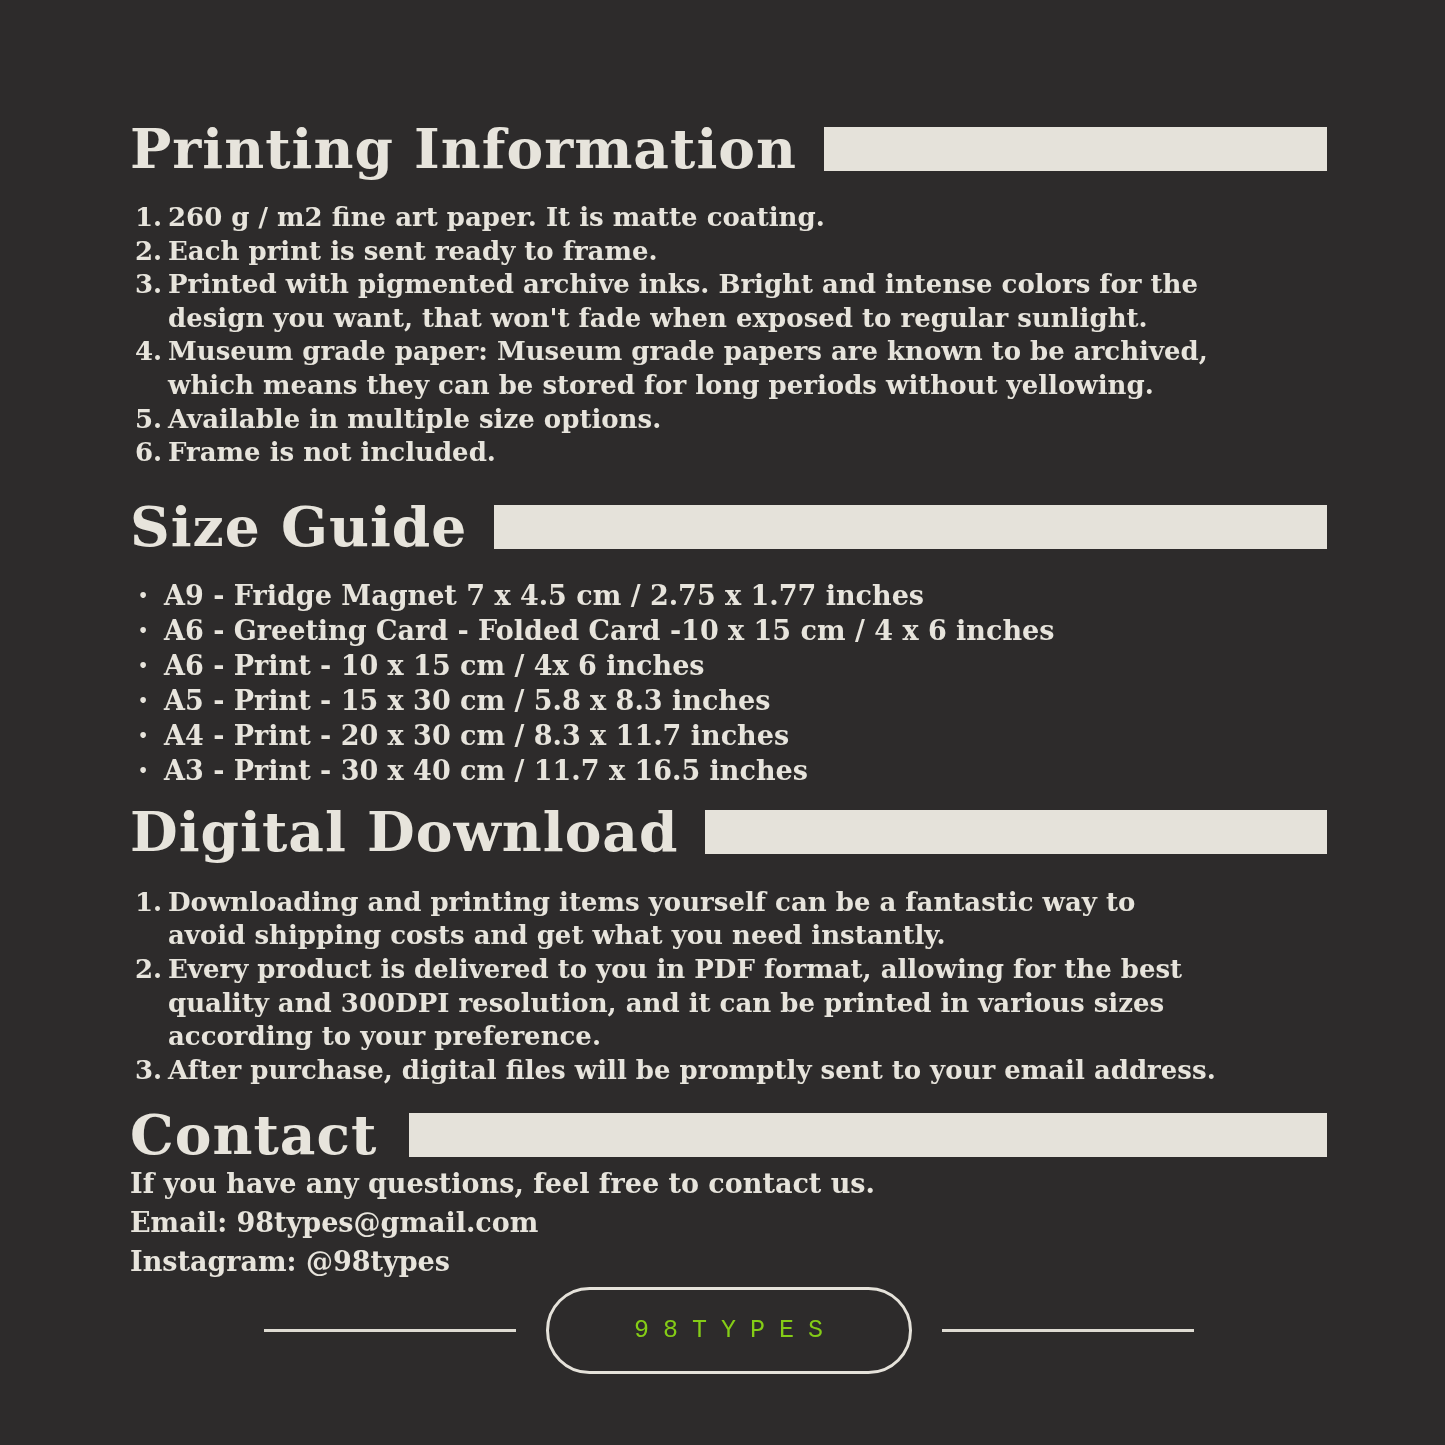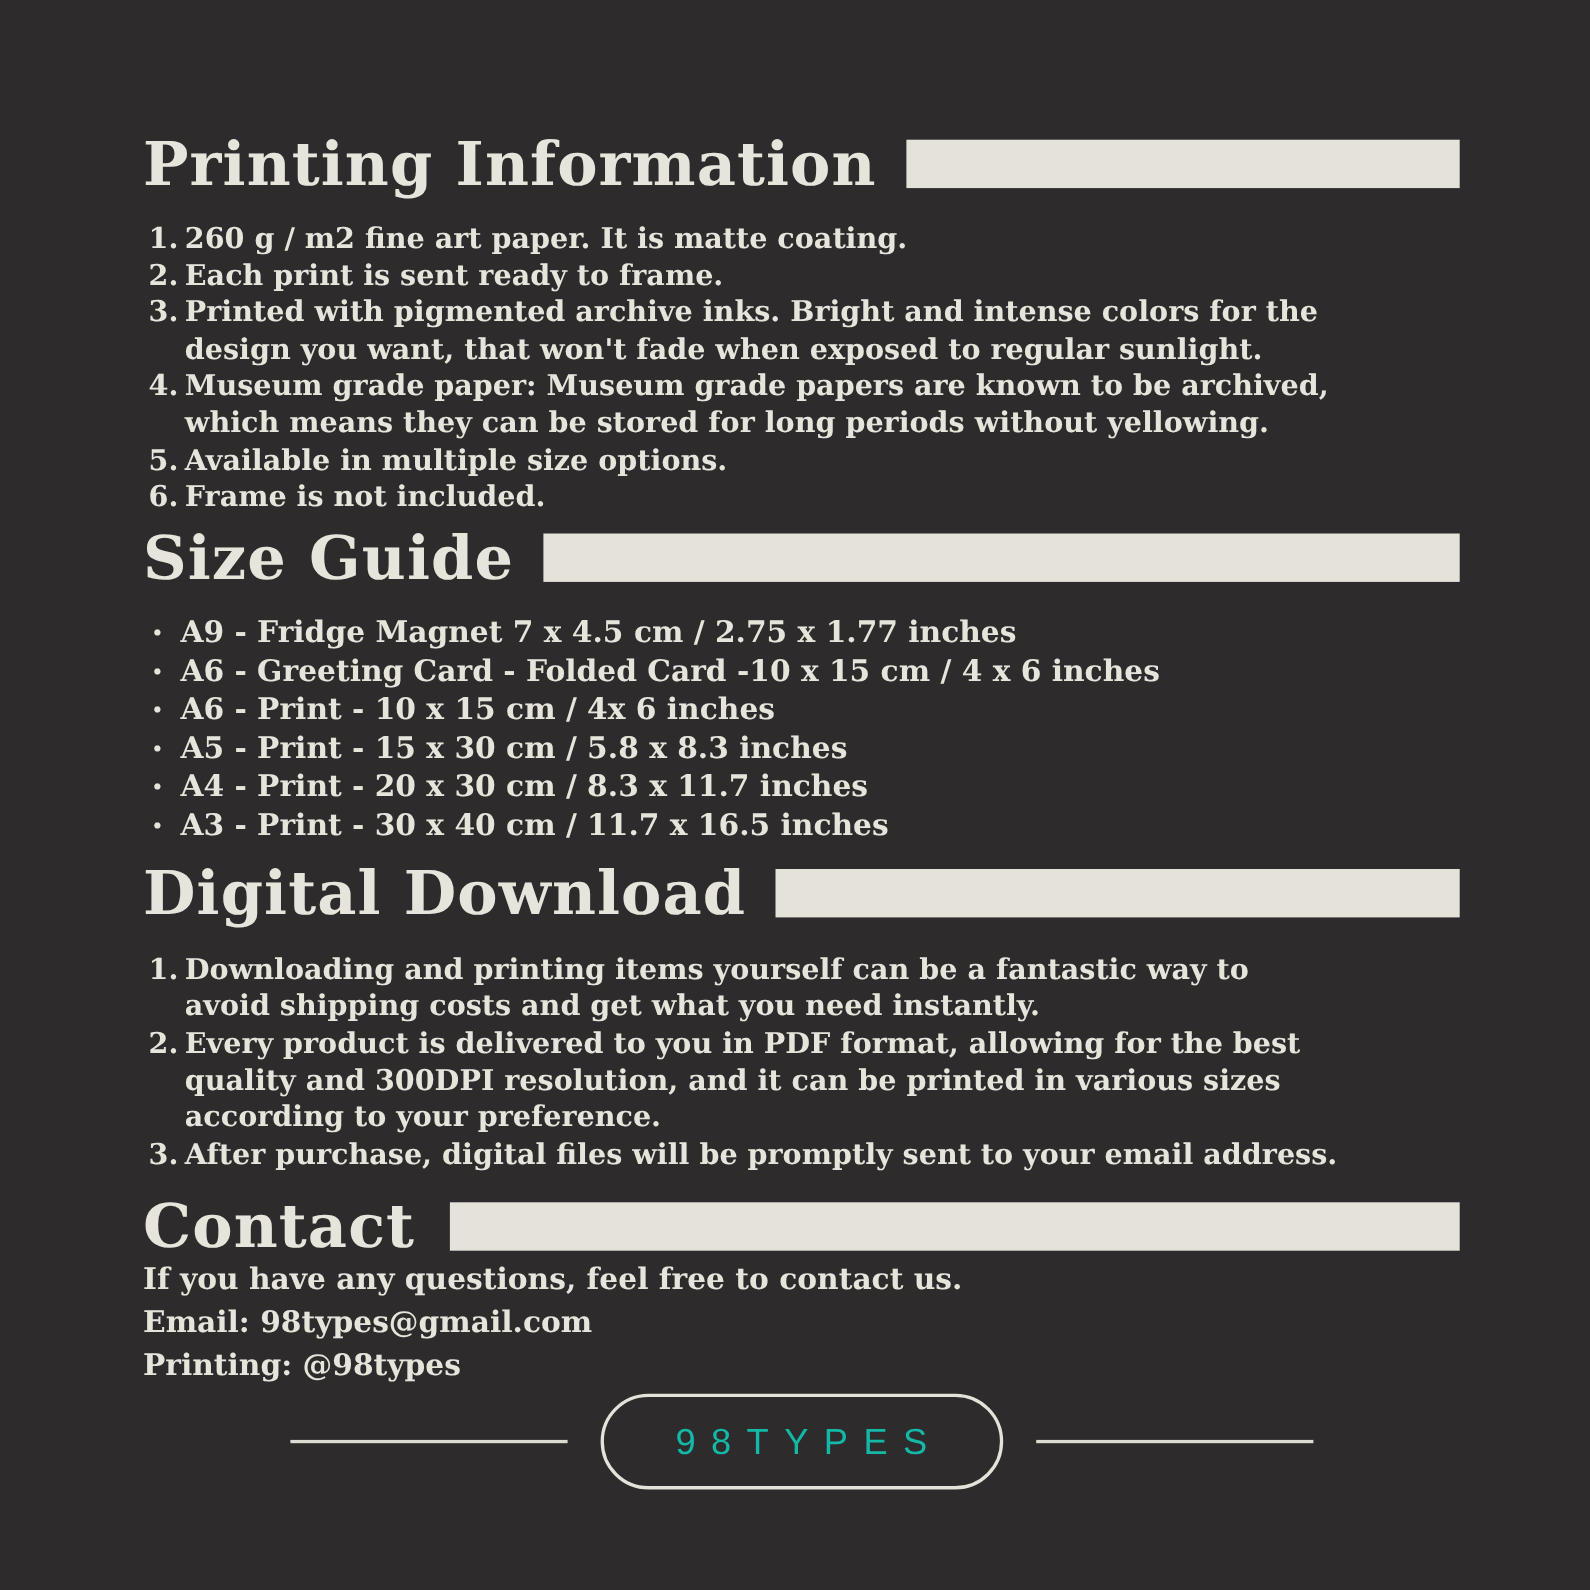--- a/index.html
+++ b/index.html
@@ -52,21 +52,21 @@
     padding-left: 26px;
     font-size: 27px;
     line-height: 35px;
   }
   .blist .marker {
     position: absolute; left: 0; top: 0;
     font-size: 16px;
     line-height: 35px;
   }
   
-  .row-size     { margin-top: 8px; text-align: right; }
+  .row-size     { margin-top: 28px; text-align: right; }
   .row-download { margin-top: 15px; }
   .olist.dd     { margin-top: 25px; }
   .row-contact  { margin-top: 19px; gap: 32px; }
   
   .contact-block { }
   .contact-line { font-size: 27px; line-height: 39px; }
   
   .badge-row {
     margin-top: 6px;
     display: flex;
@@ -83,26 +83,26 @@
     width: 366px;
     height: 87px;
     margin: 0 30px;
     border: 3px solid #e5e2da;
     border-radius: 44px;
     display: flex;
     align-items: center;
     justify-content: center;
   }
   .brand-text {
-    font-family: Liberation Sans, sans-serif;
+    font-family: Liberation Mono, monospace;
     font-weight: normal;
-    font-size: 33px;
+    font-size: 25px;
     letter-spacing: 14px;
     text-indent: 14px;
-    color: #14b8a6;
+    color: #84cc16;
   }
 </style>
 </head>
 <body>
 
 <div class="page">
 
   <div class="heading-row">
     <div class="heading">Printing Information</div>
     <div class="heading-bar"></div>
@@ -207,21 +207,21 @@
   <div class="heading-row row-contact">
     <div class="heading">Contact</div>
     <div class="heading-bar"></div>
   </div>
   <div class="contact-block">
 
       <div class="contact-line">If you have any questions, feel free to contact us.</div>
 
       <div class="contact-line">Email: 98types@gmail.com</div>
 
-      <div class="contact-line">Printing: @98types</div>
+      <div class="contact-line">Instagram: @98types</div>
     </div>
 
   <div class="badge-row">
     <div class="divider-line"></div>
     <div class="brand-badge">
       <span class="brand-text">98TYPES</span>
     </div>
     <div class="divider-line"></div>
   </div>
 

